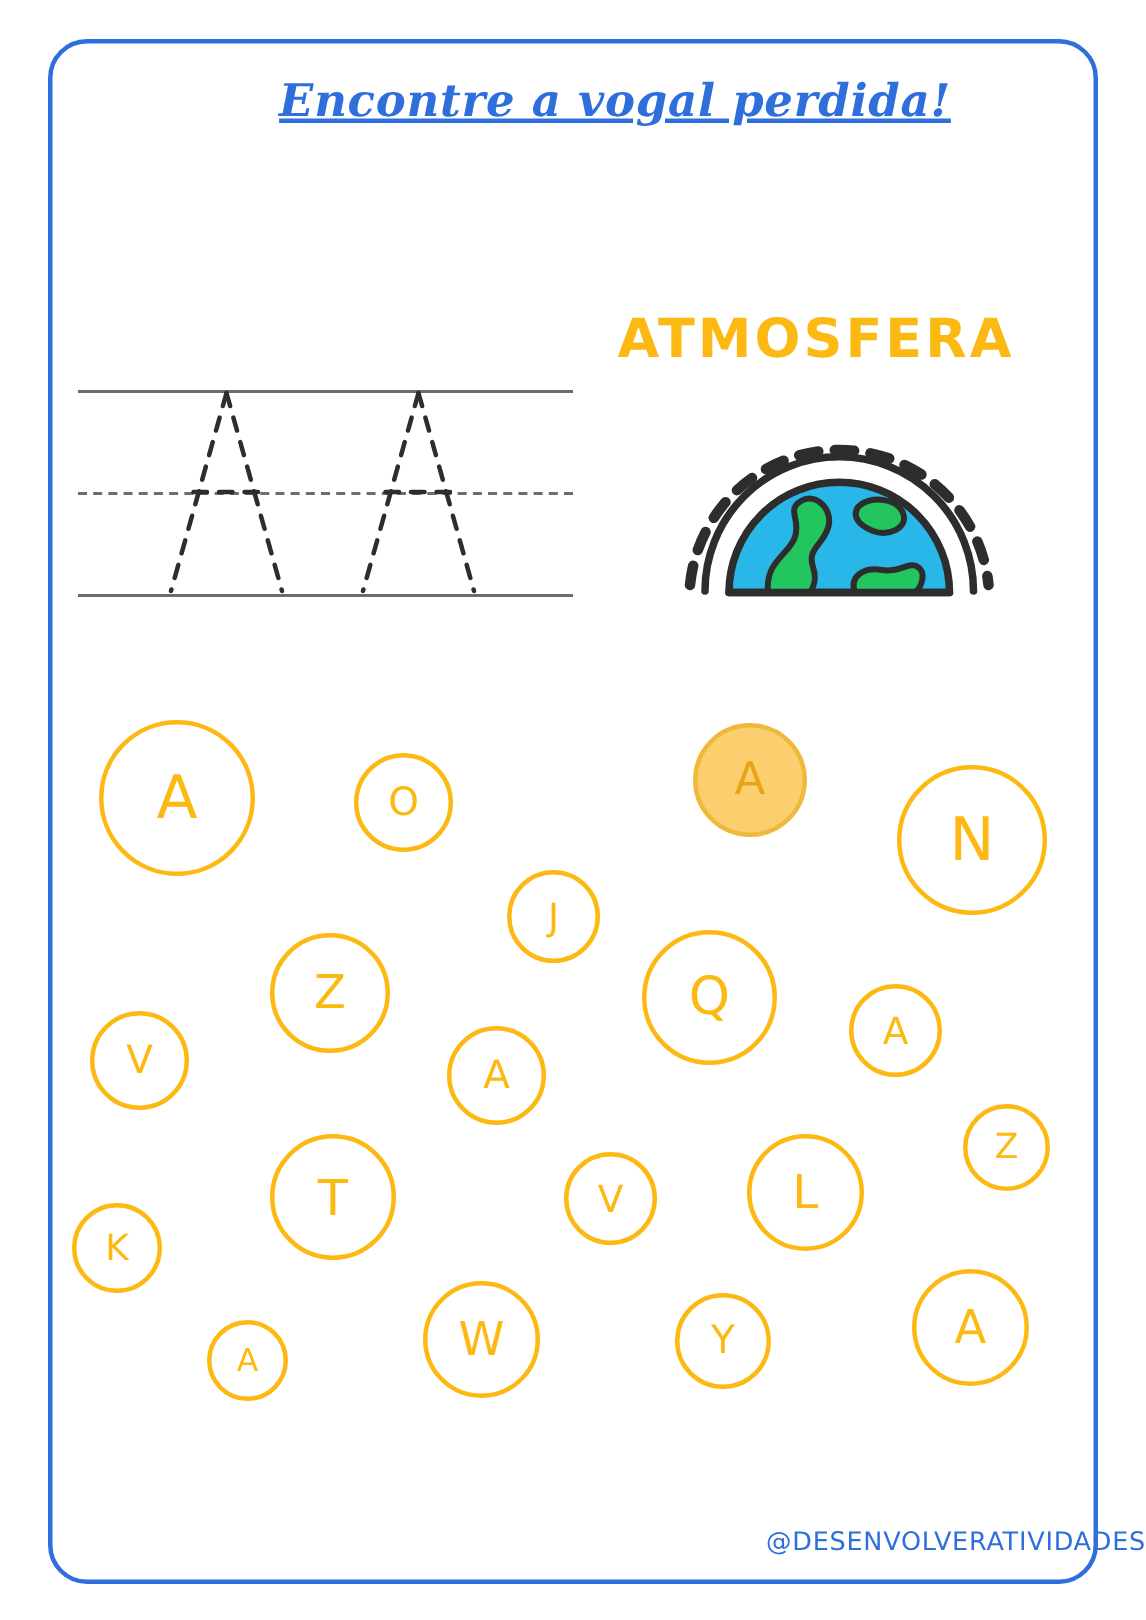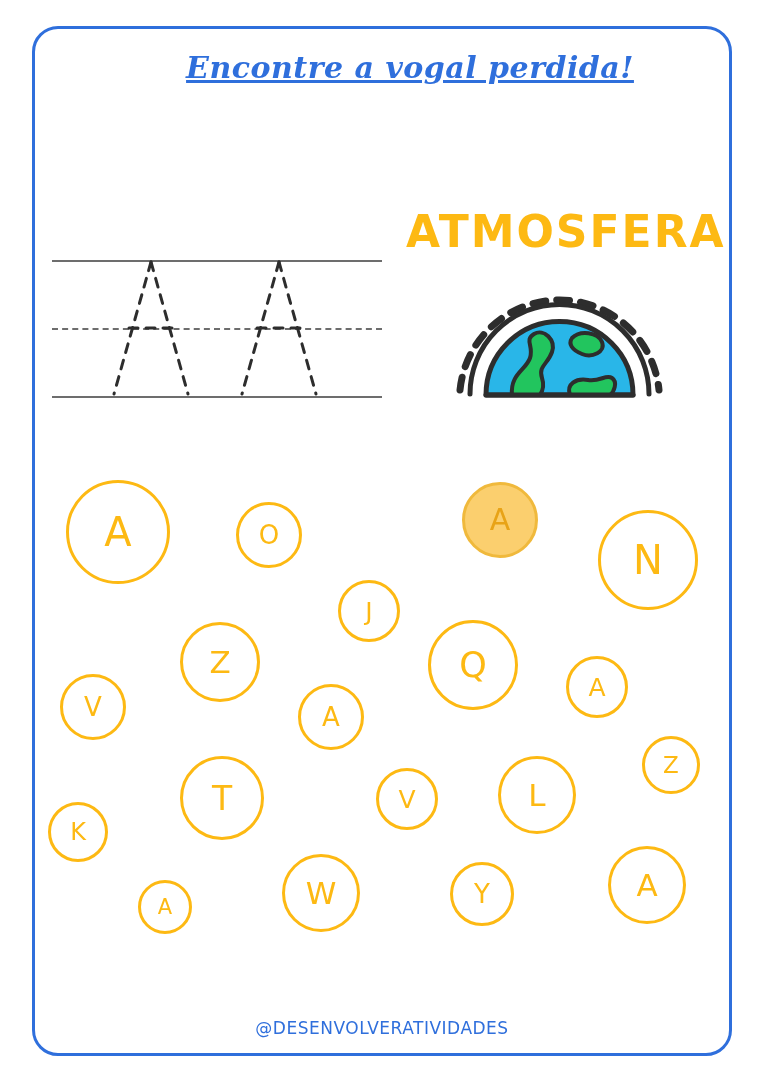--- a/index.html
+++ b/index.html
@@ -84,26 +84,27 @@
     width: 110px;
     height: 160px;
   }
   .trace-letter.one { left: 44px; }
   .trace-letter.two { left: 172px; }
   .trace-letter svg { display: block; }
 
   
   .word-atmosfera {
     position: absolute;
-    left: 406px;
+    left: 384px;
     top: 206px;
     width: 320px;
+    text-align: center;
     font-family: "DejaVu Sans", sans-serif;
     font-weight: bold;
-    font-size: 44px;
+    font-size: 36px;
     letter-spacing: 2px;
     color: #fdb913;
   }
   .earth-art {
     position: absolute;
     left: 452px;
     top: 262px;
     width: 215px;
     height: 150px;
   }
@@ -132,21 +133,21 @@
   .bubble.filled {
     background: #fbcf6e;
     border-color: #f0b93c;
     color: #e8a317;
   }
   .watermark {
     position: absolute;
     left: 0;
     top: 1018px;
     width: 764px;
-    text-align: center;
+    text-align: right;
     font-family: "DejaVu Sans", sans-serif;
     font-size: 17px;
     color: #2f6fdc;
     letter-spacing: 0.5px;
   }
 </style>
 </head>
 <body>
 
 <div class="page">

